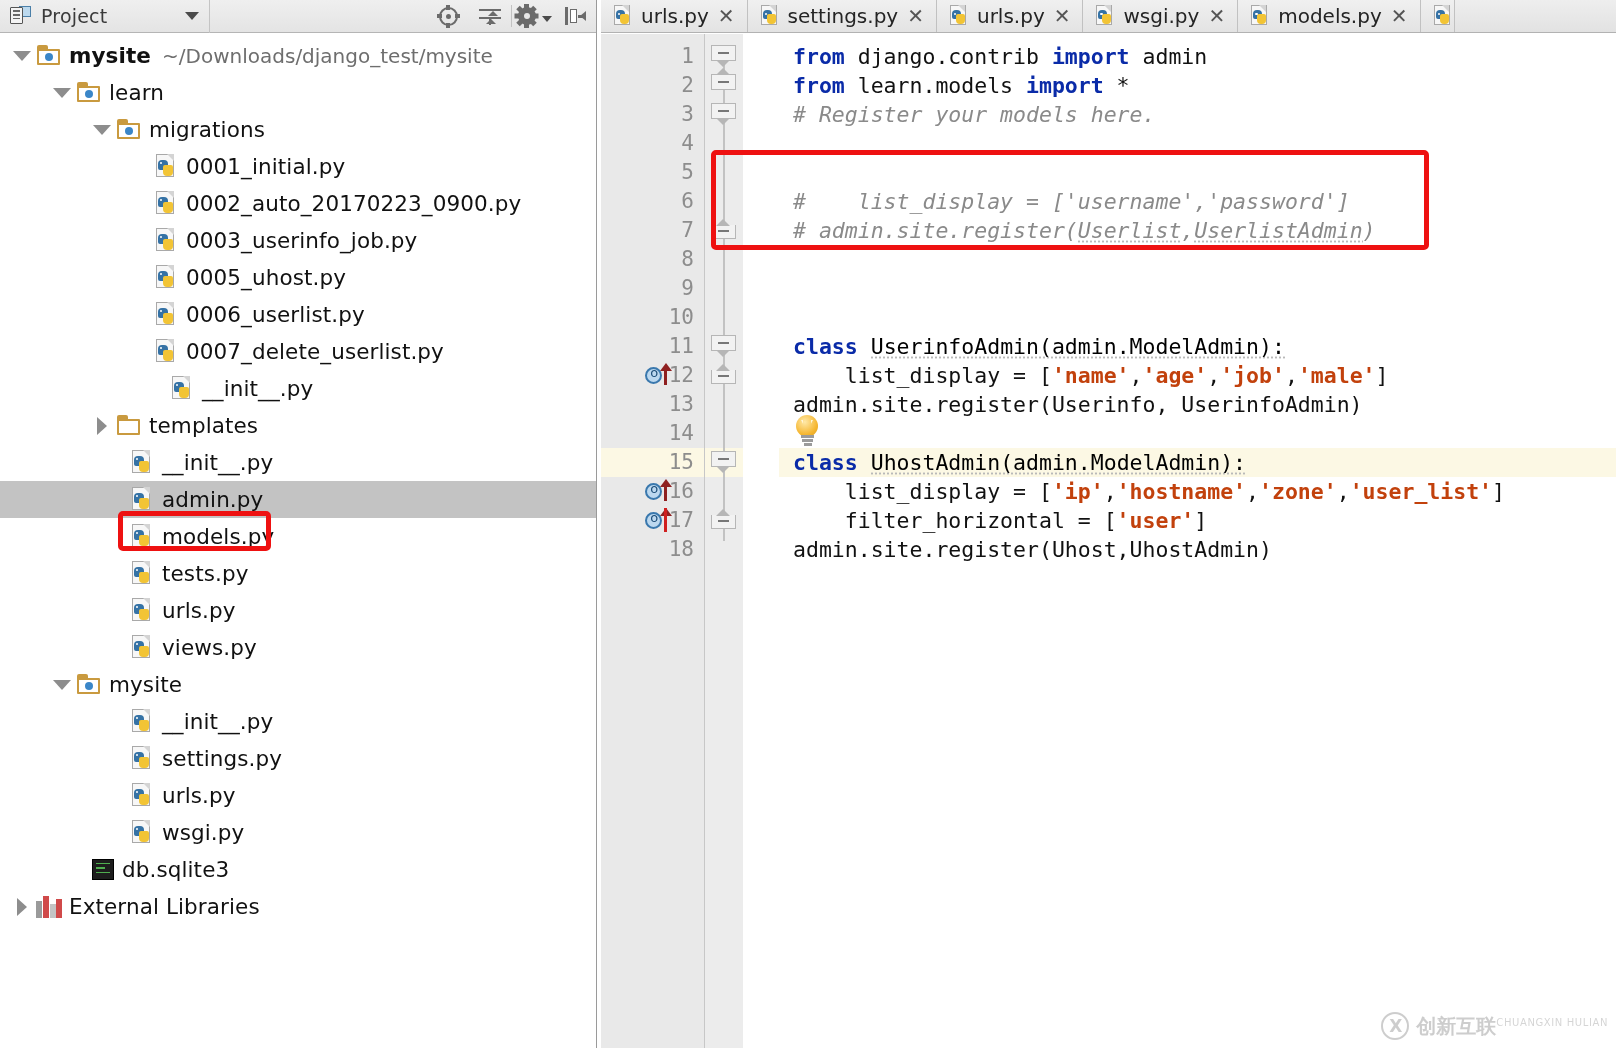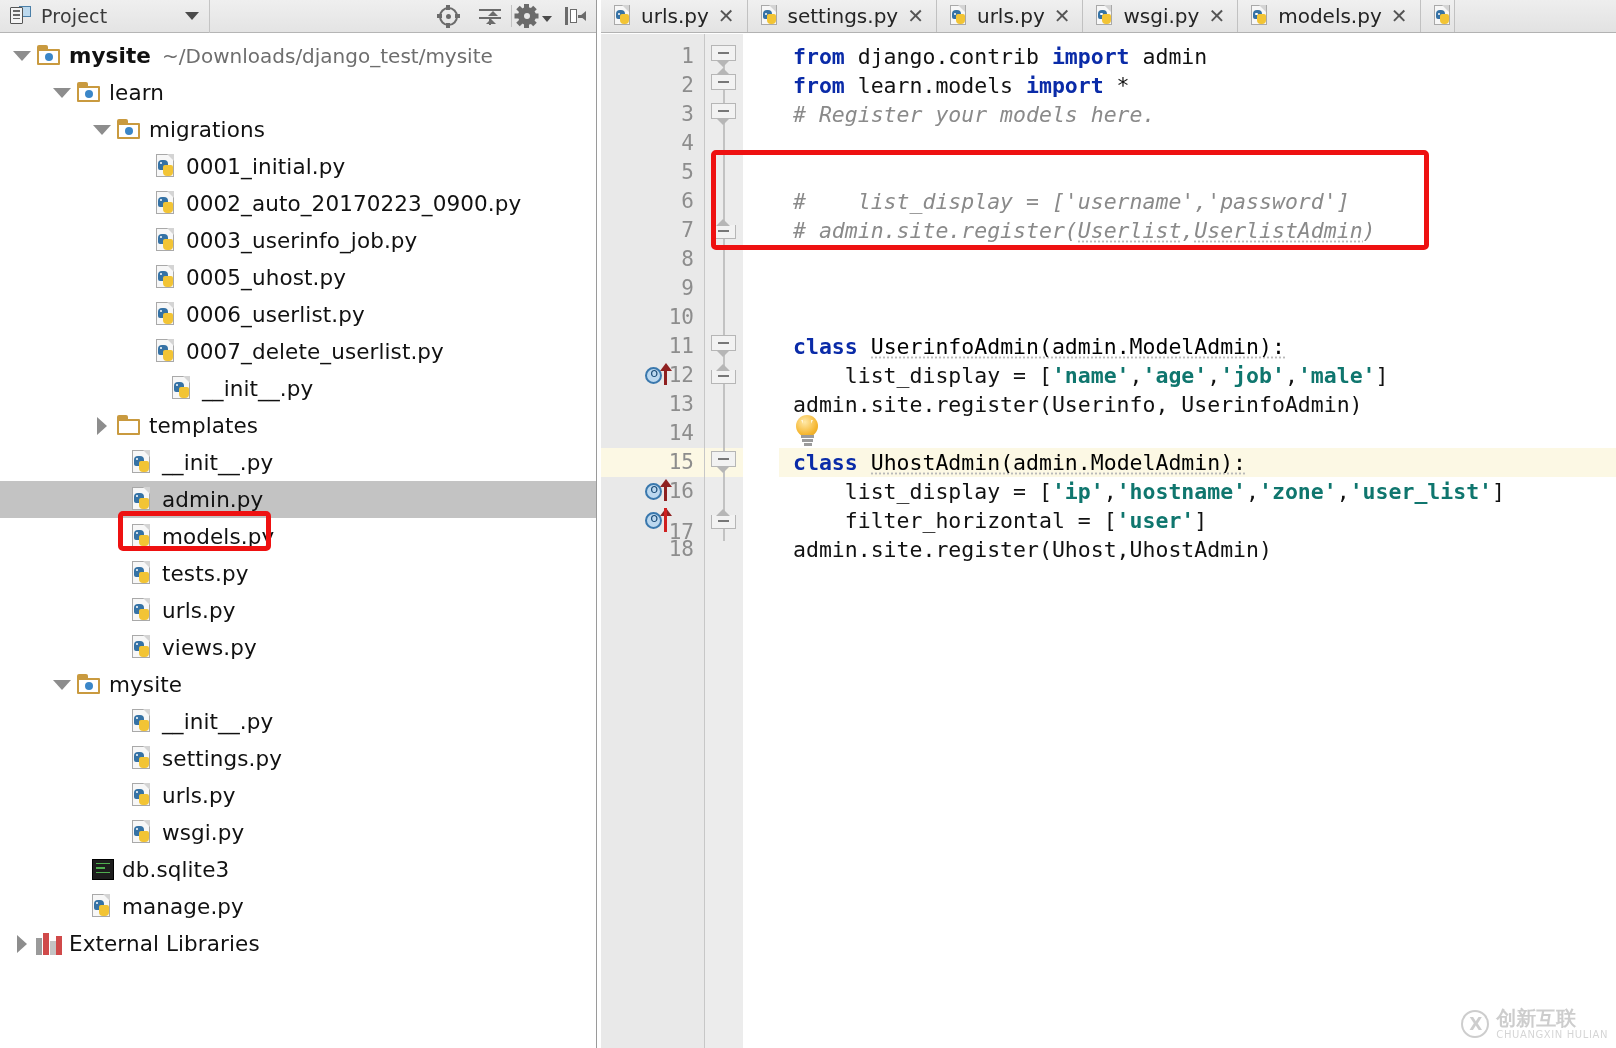--- a/index.html
+++ b/index.html
@@ -216,21 +216,21 @@
   }
   .cline {
     position: absolute; left: 14px; height: 29px; line-height: 29px;
     font-size: 21.5px; white-space: pre; font-family: "DejaVu Sans Mono", monospace;
   }
   .hl-row {
     position: absolute; left: 0; right: 0; height: 29px; background: #fcf8e4;
   }
   .kw { color: #0a2ba8; font-weight: bold; }
   .cls { color: #000000; }
-  .str { color: #0f766e; font-weight: bold; }
+  .str { color: #c2410c; font-weight: bold; }
   .plain { color: #111; }
   .cmt { color: #8a8a8a; font-style: italic; }
   .sq { text-decoration: none; background-repeat: repeat-x;
        background-position: 0 1.02em;
        background-image: radial-gradient(circle at 1px 1.5px, #b9b9b9 1px, transparent 1.2px);
        background-size: 4px 4px; }
 
   
   .ov-mark { position: absolute; left: 44px; width: 36px; height: 24px; }
   .ov-mark .circ {
@@ -293,21 +293,21 @@
   }
   #watermark .wm-logo {
     width: 28px; height: 28px; border-radius: 50%;
     border: 2.6px solid #8a8a8a; position: relative; flex: none;
   }
   #watermark .wm-logo::before {
     content: "X"; position: absolute; left: 6px; top: 2px;
     font-size: 17px; color: #8a8a8a; font-weight: bold;
     font-family: "DejaVu Sans", sans-serif;
   }
-  #watermark .wm-txt { display: flex; flex-direction: column; line-height: 1; }
+  #watermark .wm-txt { display: flex; flex-direction: row; line-height: 1; }
   #watermark .wm-cn { font-size: 20px; color: #8a8a8a; font-family: "DejaVu Sans", sans-serif; font-weight: bold; }
   #watermark .wm-en { font-size: 10px; color: #9c9c9c; letter-spacing: .6px; margin-top: 2px; }
 </style>
 </head>
 <body>
 
 <div id="app">
 
   <div id="project-panel">
 
@@ -637,32 +637,20 @@
           <span class="ico-db">
             <span class="scr">
               <i></i>
               <i></i>
               <i></i>
             </span>
           </span>
           <span class="tname">db.sqlite3</span>
         </div>
         <div class="trow">
-          <span style="width: 64px; flex: 0 0 auto;"></span>
-          <span class="tw"></span>
-          <span class="ico-py">
-            <span class="page"></span>
-            <span class="fold"></span>
-            <span class="snake-b"></span>
-            <span class="snake-y"></span>
-            <span class="eye"></span>
-          </span>
-          <span class="tname">manage.py</span>
-        </div>
-        <div class="trow">
           <span style="width: 8px; flex: 0 0 auto;"></span>
           <span class="tw">
             <span class="tri-right"></span>
           </span>
           <span class="ico-lib">
             <b class="b1"></b>
             <b class="b2"></b>
             <b class="b3"></b>
             <b class="b4"></b>
           </span>
@@ -753,21 +741,21 @@
           <div class="lnum" style="top: 211px;">8</div>
           <div class="lnum" style="top: 240px;">9</div>
           <div class="lnum" style="top: 269px;">10</div>
           <div class="lnum" style="top: 298px;">11</div>
           <div class="lnum" style="top: 327px;">12</div>
           <div class="lnum" style="top: 356px;">13</div>
           <div class="lnum" style="top: 385px;">14</div>
           <div class="hl-row" style="top: 414px;"></div>
           <div class="lnum" style="top: 414px;">15</div>
           <div class="lnum" style="top: 443px;">16</div>
-          <div class="lnum" style="top: 484px; text-align: center;">17</div>
+          <div class="lnum" style="top: 472px; text-align: center;">17</div>
           <div class="lnum" style="top: 501px;">18</div>
           <div class="ov-mark" style="top: 329px;">
             <span class="circ"></span>
             <span class="arwhead"></span>
             <span class="arw"></span>
           </div>
           <div class="ov-mark" style="top: 445px;">
             <span class="circ"></span>
             <span class="arwhead"></span>
             <span class="arw"></span>

